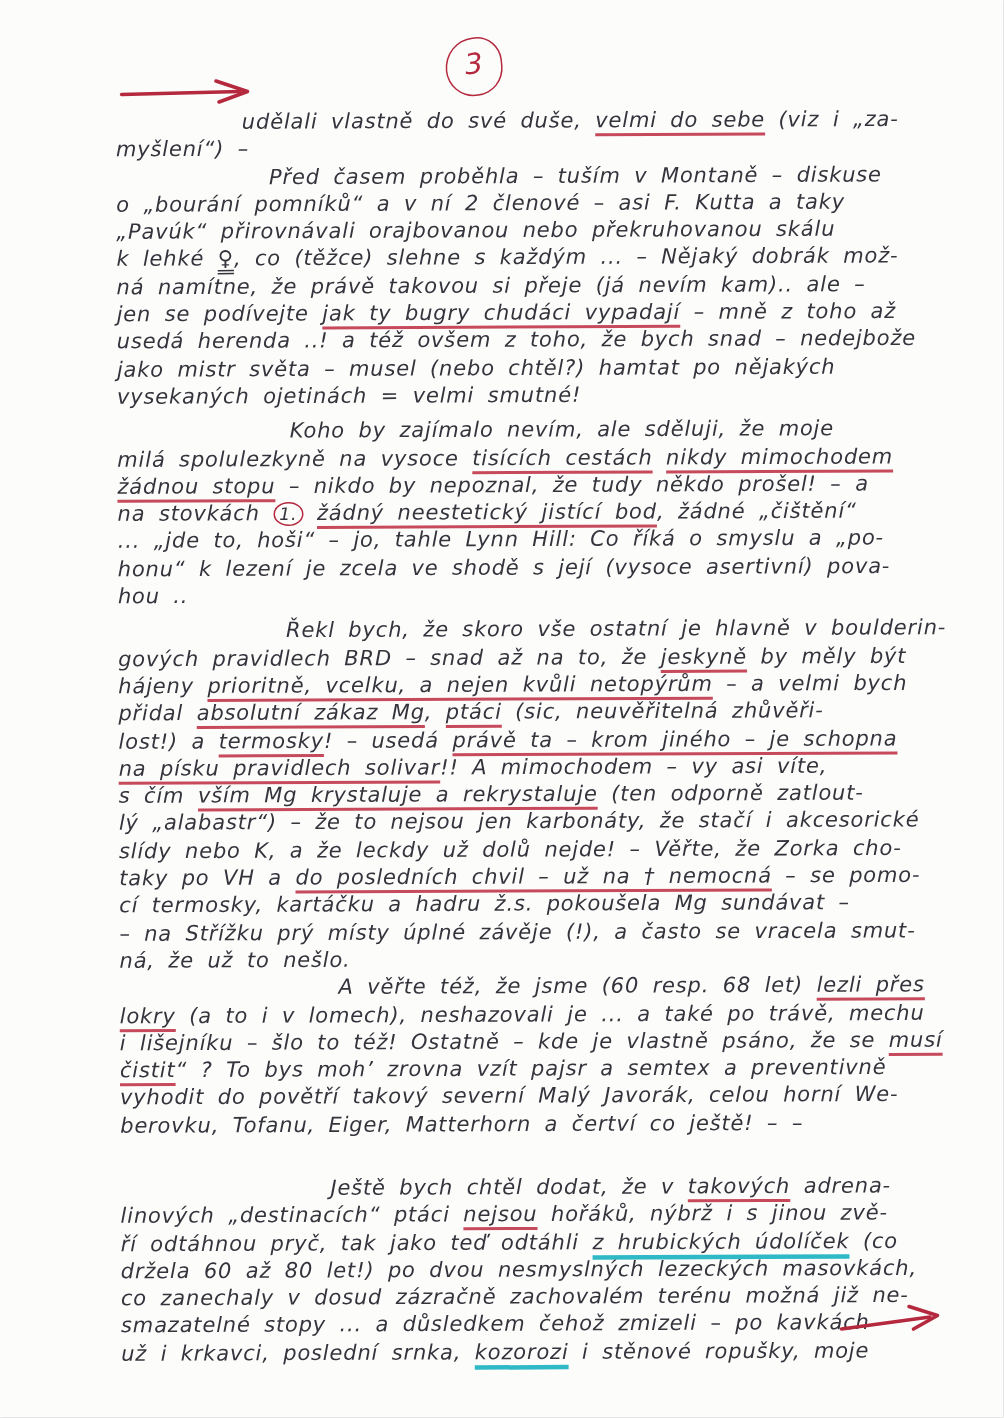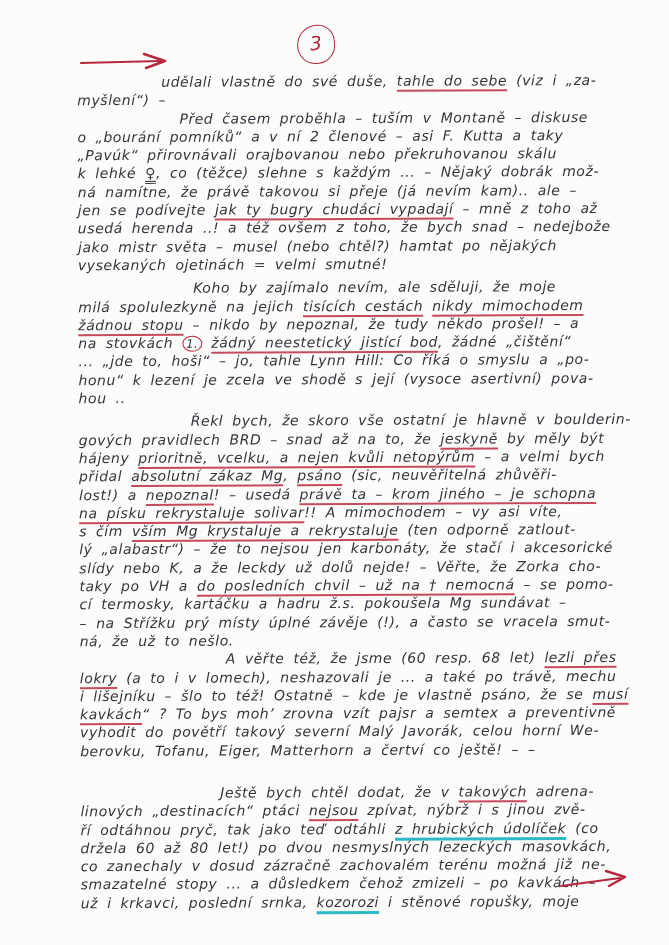--- a/index.html
+++ b/index.html
@@ -52,69 +52,69 @@
 
   <svg class="arrow top" width="96" height="22" viewBox="0 0 96 22">
     <path d="M3 13 L82 11" stroke="#b5293e" stroke-width="2.2" fill="none" stroke-linecap="round"></path>
     <path d="M66 4 L87 11 L68 18" stroke="#b5293e" stroke-width="2.4" fill="none" stroke-linecap="round" stroke-linejoin="round"></path>
   </svg>
 
   <div class="page-num">3</div>
 
   <main class="body-text">
       <div class="para">
-        <div class="line" style="padding-left: 84px;"><span>udělali vlastně do své duše, </span><span class="u-red">tahle do sebe</span><span> (viz i „za-</span></div>
+        <div class="line" style="padding-left: 84px;"><span>udělali vlastně do své duše, </span><span class="u-red">velmi do sebe</span><span> (viz i „za-</span></div>
         <div class="line"><span>myšlení“) –</span></div>
       </div>
       <div class="para">
         <div class="line" style="padding-left: 102px;"><span>Před časem proběhla – tuším v Montaně – diskuse</span></div>
         <div class="line"><span>o „bourání pomníků“ a v ní 2 členové – asi F. Kutta a taky</span></div>
         <div class="line"><span>„Pavúk“ přirovnávali orajbovanou nebo překruhovanou skálu</span></div>
         <div class="line"><span>k lehké </span><span class="u-ink">♀</span><span>, co (těžce) slehne s každým ... – Nějaký dobrák mož-</span></div>
         <div class="line"><span>ná namítne, že právě takovou si přeje (já nevím kam).. ale –</span></div>
         <div class="line"><span>jen se podívejte </span><span class="u-red">jak ty bugry chudáci vypadají</span><span> – mně z toho až</span></div>
         <div class="line"><span>usedá herenda ..! a též ovšem z toho, že bych snad – nedejbože</span></div>
         <div class="line"><span>jako mistr světa – musel (nebo chtěl?) hamtat po nějakých</span></div>
         <div class="line"><span>vysekaných ojetinách = velmi smutné!</span></div>
       </div>
       <div class="para gap-sm">
         <div class="line" style="padding-left: 115px;"><span>Koho by zajímalo nevím, ale sděluji, že moje</span></div>
-        <div class="line"><span>milá spolulezkyně na jejich </span><span class="u-red">tisících cestách</span><span> </span><span class="u-red">nikdy mimochodem</span></div>
+        <div class="line"><span>milá spolulezkyně na vysoce </span><span class="u-red">tisících cestách</span><span> </span><span class="u-red">nikdy mimochodem</span></div>
         <div class="line"><span class="u-red">žádnou stopu</span><span> – nikdo by nepoznal, že tudy někdo prošel! – a</span></div>
         <div class="line"><span>na stovkách </span><span class="u-circle">1.</span><span> </span><span class="u-red">žádný neestetický jistící bod</span><span>, žádné „čištění“</span></div>
         <div class="line"><span>... „jde to, hoši“ – jo, tahle Lynn Hill: Co říká o smyslu a „po-</span></div>
         <div class="line"><span>honu“ k lezení je zcela ve shodě s její (vysoce asertivní) pova-</span></div>
         <div class="line"><span>hou ..</span></div>
       </div>
       <div class="para gap-sm">
         <div class="line" style="padding-left: 112px;"><span>Řekl bych, že skoro vše ostatní je hlavně v boulderin-</span></div>
         <div class="line"><span>gových pravidlech BRD – snad až na to, že </span><span class="u-red">jeskyně</span><span> by měly být</span></div>
         <div class="line"><span>hájeny </span><span class="u-red">prioritně, vcelku, a nejen kvůli netopýrům</span><span> – a velmi bych</span></div>
-        <div class="line"><span>přidal </span><span class="u-red">absolutní zákaz Mg</span><span>, </span><span class="u-red">psáno</span><span> (sic, neuvěřitelná zhůvěři-</span></div>
-        <div class="line"><span>lost!) a </span><span class="u-red">nepoznal</span><span>! – usedá </span><span class="u-red">právě ta – krom jiného – je schopna</span></div>
-        <div class="line"><span class="u-red">na písku rekrystaluje solivar</span><span>!! A mimochodem – vy asi víte,</span></div>
+        <div class="line"><span>přidal </span><span class="u-red">absolutní zákaz Mg</span><span>, </span><span class="u-red">ptáci</span><span> (sic, neuvěřitelná zhůvěři-</span></div>
+        <div class="line"><span>lost!) a </span><span class="u-red">termosky</span><span>! – usedá </span><span class="u-red">právě ta – krom jiného – je schopna</span></div>
+        <div class="line"><span class="u-red">na písku pravidlech solivar</span><span>!! A mimochodem – vy asi víte,</span></div>
         <div class="line"><span>s čím </span><span class="u-red">vším Mg krystaluje a rekrystaluje</span><span> (ten odporně zatlout-</span></div>
         <div class="line"><span>lý „alabastr“) – že to nejsou jen karbonáty, že stačí i akcesorické</span></div>
         <div class="line"><span>slídy nebo K, a že leckdy už dolů nejde! – Věřte, že Zorka cho-</span></div>
         <div class="line"><span>taky po VH a </span><span class="u-red">do posledních chvil – už na † nemocná</span><span> – se pomo-</span></div>
         <div class="line"><span>cí termosky, kartáčku a hadru ž.s. pokoušela Mg sundávat –</span></div>
         <div class="line"><span>– na Střížku prý místy úplné závěje (!), a často se vracela smut-</span></div>
         <div class="line"><span>ná, že už to nešlo.</span></div>
       </div>
       <div class="para">
         <div class="line" style="padding-left: 146px;"><span>A věřte též, že jsme (60 resp. 68 let) </span><span class="u-red">lezli přes</span></div>
         <div class="line"><span class="u-red">lokry</span><span> (a to i v lomech), neshazovali je ... a také po trávě, mechu</span></div>
         <div class="line"><span>i lišejníku – šlo to též! Ostatně – kde je vlastně psáno, že se </span><span class="u-red">musí</span></div>
-        <div class="line"><span class="u-red">kavkách</span><span>“ ? To bys moh’ zrovna vzít pajsr a semtex a preventivně</span></div>
+        <div class="line"><span class="u-red">čistit</span><span>“ ? To bys moh’ zrovna vzít pajsr a semtex a preventivně</span></div>
         <div class="line"><span>vyhodit do povětří takový severní Malý Javorák, celou horní We-</span></div>
         <div class="line"><span>berovku, Tofanu, Eiger, Matterhorn a čertví co ještě! – –</span></div>
       </div>
       <div class="para gap">
         <div class="line" style="padding-left: 140px;"><span>Ještě bych chtěl dodat, že v </span><span class="u-red">takových</span><span> adrena-</span></div>
-        <div class="line"><span>linových „destinacích“ ptáci </span><span class="u-red">nejsou</span><span> zpívat, nýbrž i s jinou zvě-</span></div>
+        <div class="line"><span>linových „destinacích“ ptáci </span><span class="u-red">nejsou</span><span> hořáků, nýbrž i s jinou zvě-</span></div>
         <div class="line"><span>ří odtáhnou pryč, tak jako teď odtáhli </span><span class="u-cyan">z hrubických údolíček</span><span> (co</span></div>
         <div class="line"><span>držela 60 až 80 let!) po dvou nesmyslných lezeckých masovkách,</span></div>
         <div class="line"><span>co zanechaly v dosud zázračně zachovalém terénu možná již ne-</span></div>
         <div class="line"><span>smazatelné stopy ... a důsledkem čehož zmizeli – po kavkách –</span></div>
         <div class="line"><span>už i krkavci, poslední srnka, </span><span class="u-cyan">kozorozi</span><span> i stěnové ropušky, moje</span></div>
       </div>
     </main>
 
   <svg class="arrow bottom" width="76" height="26" viewBox="0 0 76 26">
     <path d="M3 18 L62 10" stroke="#b5293e" stroke-width="2.2" fill="none" stroke-linecap="round"></path>

